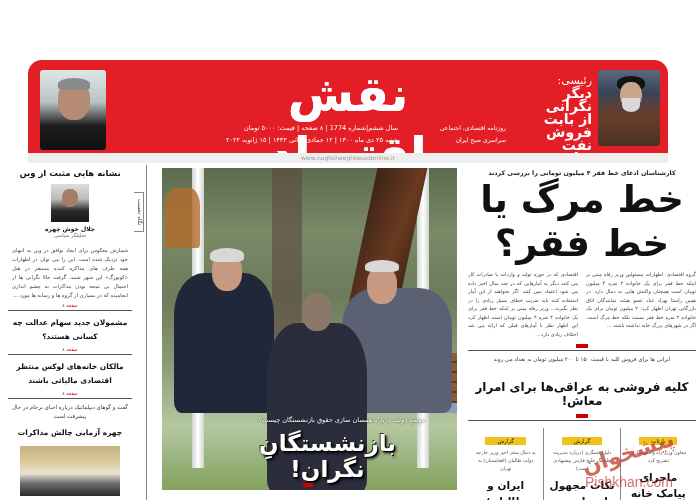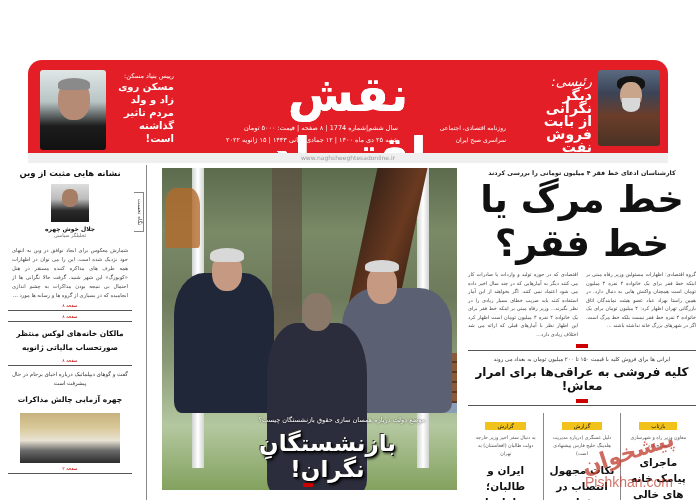--- a/index.html
+++ b/index.html
@@ -9,21 +9,21 @@
   .masthead { position: absolute; left: 28px; top: 60px; width: 640px; height: 93px; background: #e41e26; border-radius: 14px 14px 0 0; }
   .mast-photo-right { position: absolute; right: 8px; top: 10px; width: 62px; height: 76px; background: linear-gradient(180deg,#5a6a80 0%,#3b4457 30%,#6b3d2a 60%,#4a3224 100%); border-radius: 3px; overflow: hidden; }
   .mast-photo-right .head { position:absolute; left:22px; top:12px; width:22px; height:26px; background:#c9a58c; border-radius:45%; }
   .mast-photo-right .turban { position:absolute; left:19px; top:6px; width:28px; height:14px; background:#141414; border-radius:50% 50% 30% 30%; }
   .mast-photo-right .beard { position:absolute; left:24px; top:28px; width:18px; height:14px; background:#d8d8d8; border-radius:0 0 50% 50%; }
   .mast-photo-left { position: absolute; left: 12px; top: 10px; width: 66px; height: 80px; background: linear-gradient(180deg,#dfe6e6 0%,#b8c4c4 40%,#1c1c1c 70%,#111 100%); border-radius: 3px; overflow: hidden; }
   .mast-photo-left .head { position:absolute; left:18px; top:10px; width:32px; height:40px; background:#b58b76; border-radius:45%; }
   .mast-photo-left .hair { position:absolute; left:18px; top:8px; width:32px; height:12px; background:#8a8a8a; border-radius:50% 50% 20% 20%; }
 
   .mast-side-right { position: absolute; right: 76px; top: 14px; width: 58px; text-align: right; color: #fff; }
-  .mast-side-right .kicker { font-size: 13px; font-style: italic; }
+  .mast-side-right .kicker { font-size: 11px; }
   .mast-side-right .txt { font-size: 14px; font-weight: bold; line-height: 13px; }
   .mast-side-left { position: absolute; left: 84px; top: 12px; width: 62px; text-align: right; color: #fff; }
   .mast-side-left .kicker { font-size: 6.5px; }
   .mast-side-left .txt { font-size: 10px; font-weight: bold; line-height: 13px; }
   .mast-page { font-size: 4px; color:#fff; border-top: 1px solid #fff; width: 14px; margin-top: 2px; display:inline-block; }
 
   .logo { position: absolute; left: 200px; top: 4px; width: 240px; height: 60px; text-align: center; color: #fff; font-family: "DejaVu Sans", sans-serif; font-weight: bold; font-size: 48px; line-height: 60px; letter-spacing: -2px; text-shadow: 0 0 0 #fff; }
   .mast-info-left { position: absolute; left: 180px; top: 62px; width: 190px; text-align: right; color: #fff; font-size: 6.5px; line-height: 12px; }
   .mast-info-right { position: absolute; left: 378px; top: 62px; width: 100px; text-align: right; color: #fff; font-size: 6px; line-height: 12px; }
 
@@ -61,21 +61,21 @@
   .photo-headline { position:absolute; left: 56px; right: 20px; top: 262px; font-size: 23px; font-weight: bold; color:#fff; text-align:center; text-shadow: 1px 1px 0 #000, -1px -1px 0 #333, 2px 2px 3px #000; }
   .photo-page { position:absolute; left: 141px; top: 315px; width: 10px; height: 4px; background:#c00; }
 
   .right-kicker { font-size: 6.3px; font-weight: bold; text-align: center; margin-top: 4px; color:#222; }
   .right-headline { font-size: 37px; font-weight: bold; text-align: center; line-height: 44px; margin-top: 2px; letter-spacing: -1px; }
   .right-body { display:flex; gap: 8px; margin-top: 4px; }
   .right-body p { flex:1; font-size: 5px; line-height: 8.5px; color:#444; text-align: justify; }
   .red-ref { height: 4px; width: 12px; background:#c00; margin: 6px auto 0; }
   .hr { height: 1px; background: #555; margin-top: 2px; }
   .right-sub { font-size: 5.5px; text-align: center; color: #333; margin-top: 5px; }
-  .right-head2 { font-size: 12px; font-weight: bold; text-align: center; margin-top: 3px; }
+  .right-head2 { font-size: 12px; font-weight: bold; text-align: center; margin-top: 18px; }
 
   .boxes { display:flex; gap: 0; margin-top: 7px; height: 92px; }
   .box { flex: 1; border-left: 1px solid #888; padding: 0 4px; position: relative; text-align: center; }
   .box:last-child { border-left: none; }
   .box .tag { display:inline-block; background:#f2c21c; font-size: 5.5px; padding: 1px 12px; margin-top: 1px; }
   .box .sub { font-size: 4.8px; color:#555; line-height: 8px; margin-top: 2px; }
   .box .head { font-size: 10.5px; font-weight: bold; line-height: 16px; margin-top: 4px; }
   .box .ref { position:absolute; bottom: 0; left: 4px; right: 4px; font-size: 4px; color:#c00; border-bottom:1px solid #555; text-align:center; }
 
   .watermark { position:absolute; left: 580px; top: 440px; color:#c0392b; opacity: .75; font-size: 22px; font-weight: bold; transform: rotate(-18deg); }
@@ -99,45 +99,41 @@
   <div class="logo">نقش اقتصاد</div>
   <div class="mast-info-left">
     <div>سال ششم|شماره 1774 | ۸ صفحه | قیمت: ۵۰۰۰ تومان</div>
     <div>شنبه ۲۵ دی ماه ۱۴۰۰ | ۱۲ جمادی الثانی ۱۴۴۳ | ۱۵ ژانویه ۲۰۲۲</div>
   </div>
   <div class="mast-info-right">
     <div>روزنامه اقتصادی، اجتماعی</div>
     <div>سراسری صبح ایران</div>
   </div>
 
-  <div class="mast-side-left">
-    <div class="kicker">رییس بنیاد مسکن:</div>
-    <div class="txt">مسکن روی زاد و ولد مردم تاثیر گذاشته است!</div>
-    <span class="mast-page">صفحه ۲</span>
-  </div>
   <div class="mast-photo-left">
     <div class="head"></div>
       <div class="hair"></div>
   </div>
 </div>
 <div class="url-bar">www.naghsheeghtesadonline.ir</div>
 
 <div class="col-left">
   <div class="left-title">نشانه هایی مثبت از وین</div>
   <div class="author-photo">
       <div class="head"></div>
     </div>
   <div class="author-name">جلال خوش چهره</div>
   <div class="author-role">تحلیلگر سیاسی</div>
   <div class="left-body">شمارش معکوس برای ایجاد توافق در وین به انتهای خود نزدیک شده است. این را می توان در اظهارات همه طرف های مذاکره کننده مستقر در هتل «کوبورگ» این شهر شنید. گرفت حالا نگرانی ها از احتمال بی نتیجه بودن مذاکرات به چشم اندازی انجامیده که در بسیاری از گروه ها و رسانه ها مورد ...</div>
   <div class="page-ref">صفحه ۸</div>
 
+  <div class="left-head">مشمولان جدید سهام عدالت چه کسانی هستند؟</div>
   <div class="page-ref">صفحه ۸</div>
 
-  <div class="left-head">مالکان خانه‌های لوکس منتظر صورتحساب مالیاتی ژانویه</div>
+  <div class="left-head">مالکان خانه‌های لوکس منتظر اقتصادی مالیاتی باشند</div>
   <div class="page-ref">صفحه ۸</div>
 
   <div class="left-sub">گفت و گوهای دیپلماتیک درباره احیای برجام در حال پیشرفت است</div>
   <div class="left-head">چهره آزمایی چالش مذاکرات</div>
   <div class="left-photo"></div>
   <div class="page-ref">صفحه ۲</div>
 </div>
 <div class="vertical-label">نگاه نخست</div>
 <div class="col-divider"></div>
 

